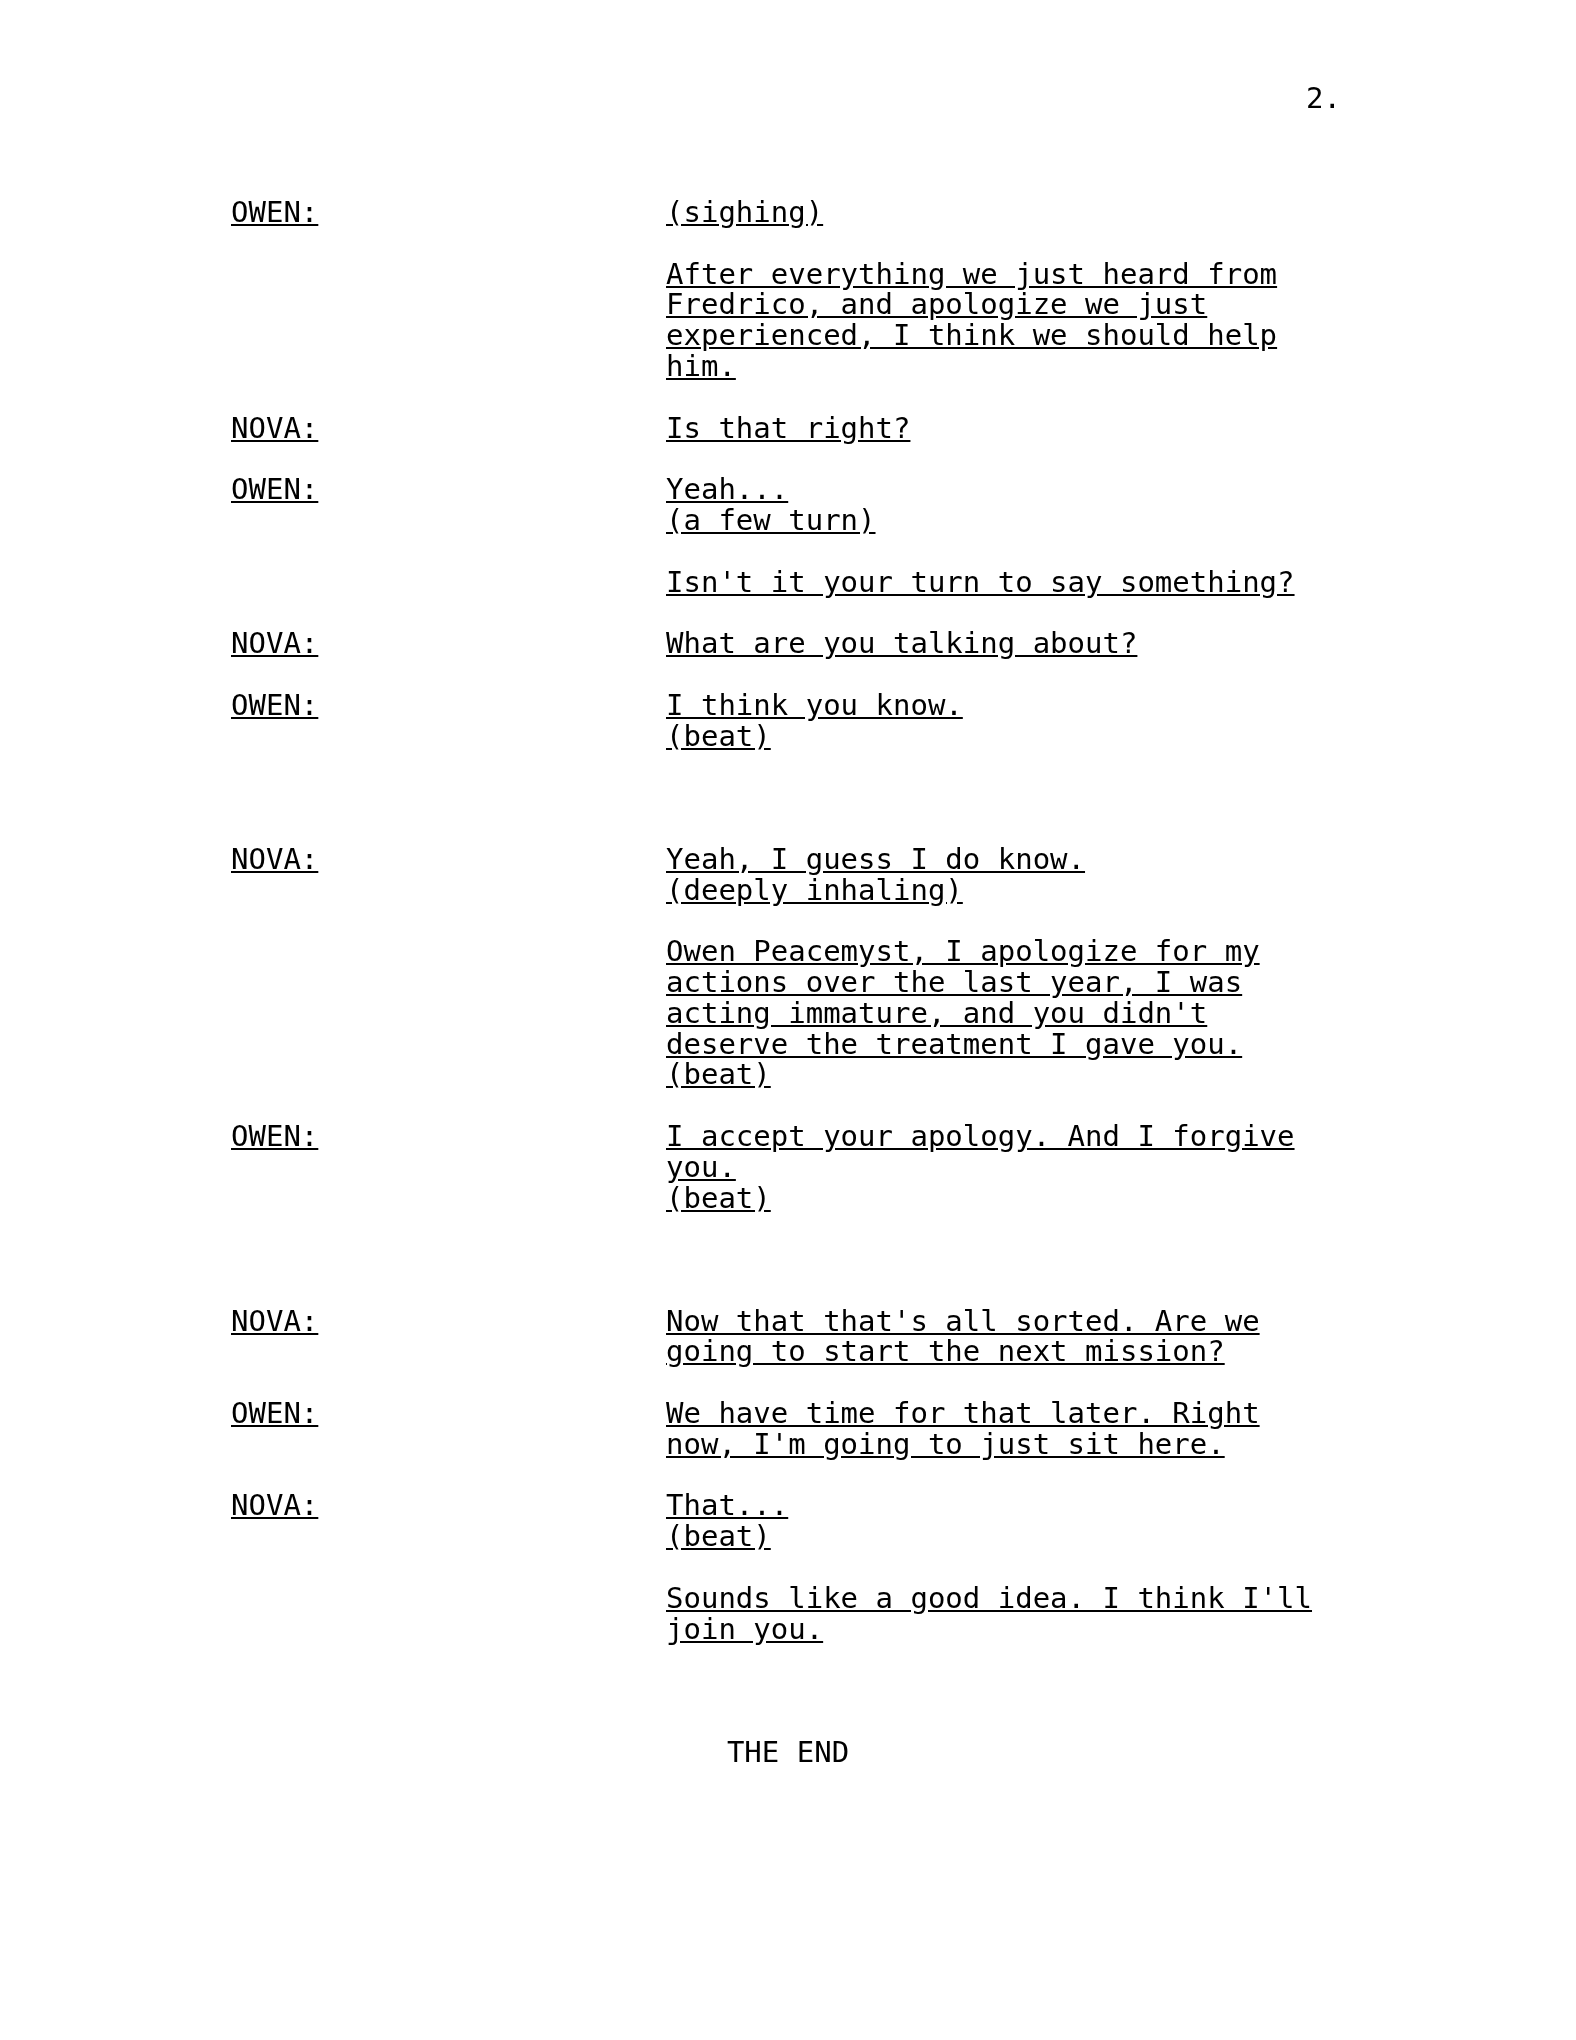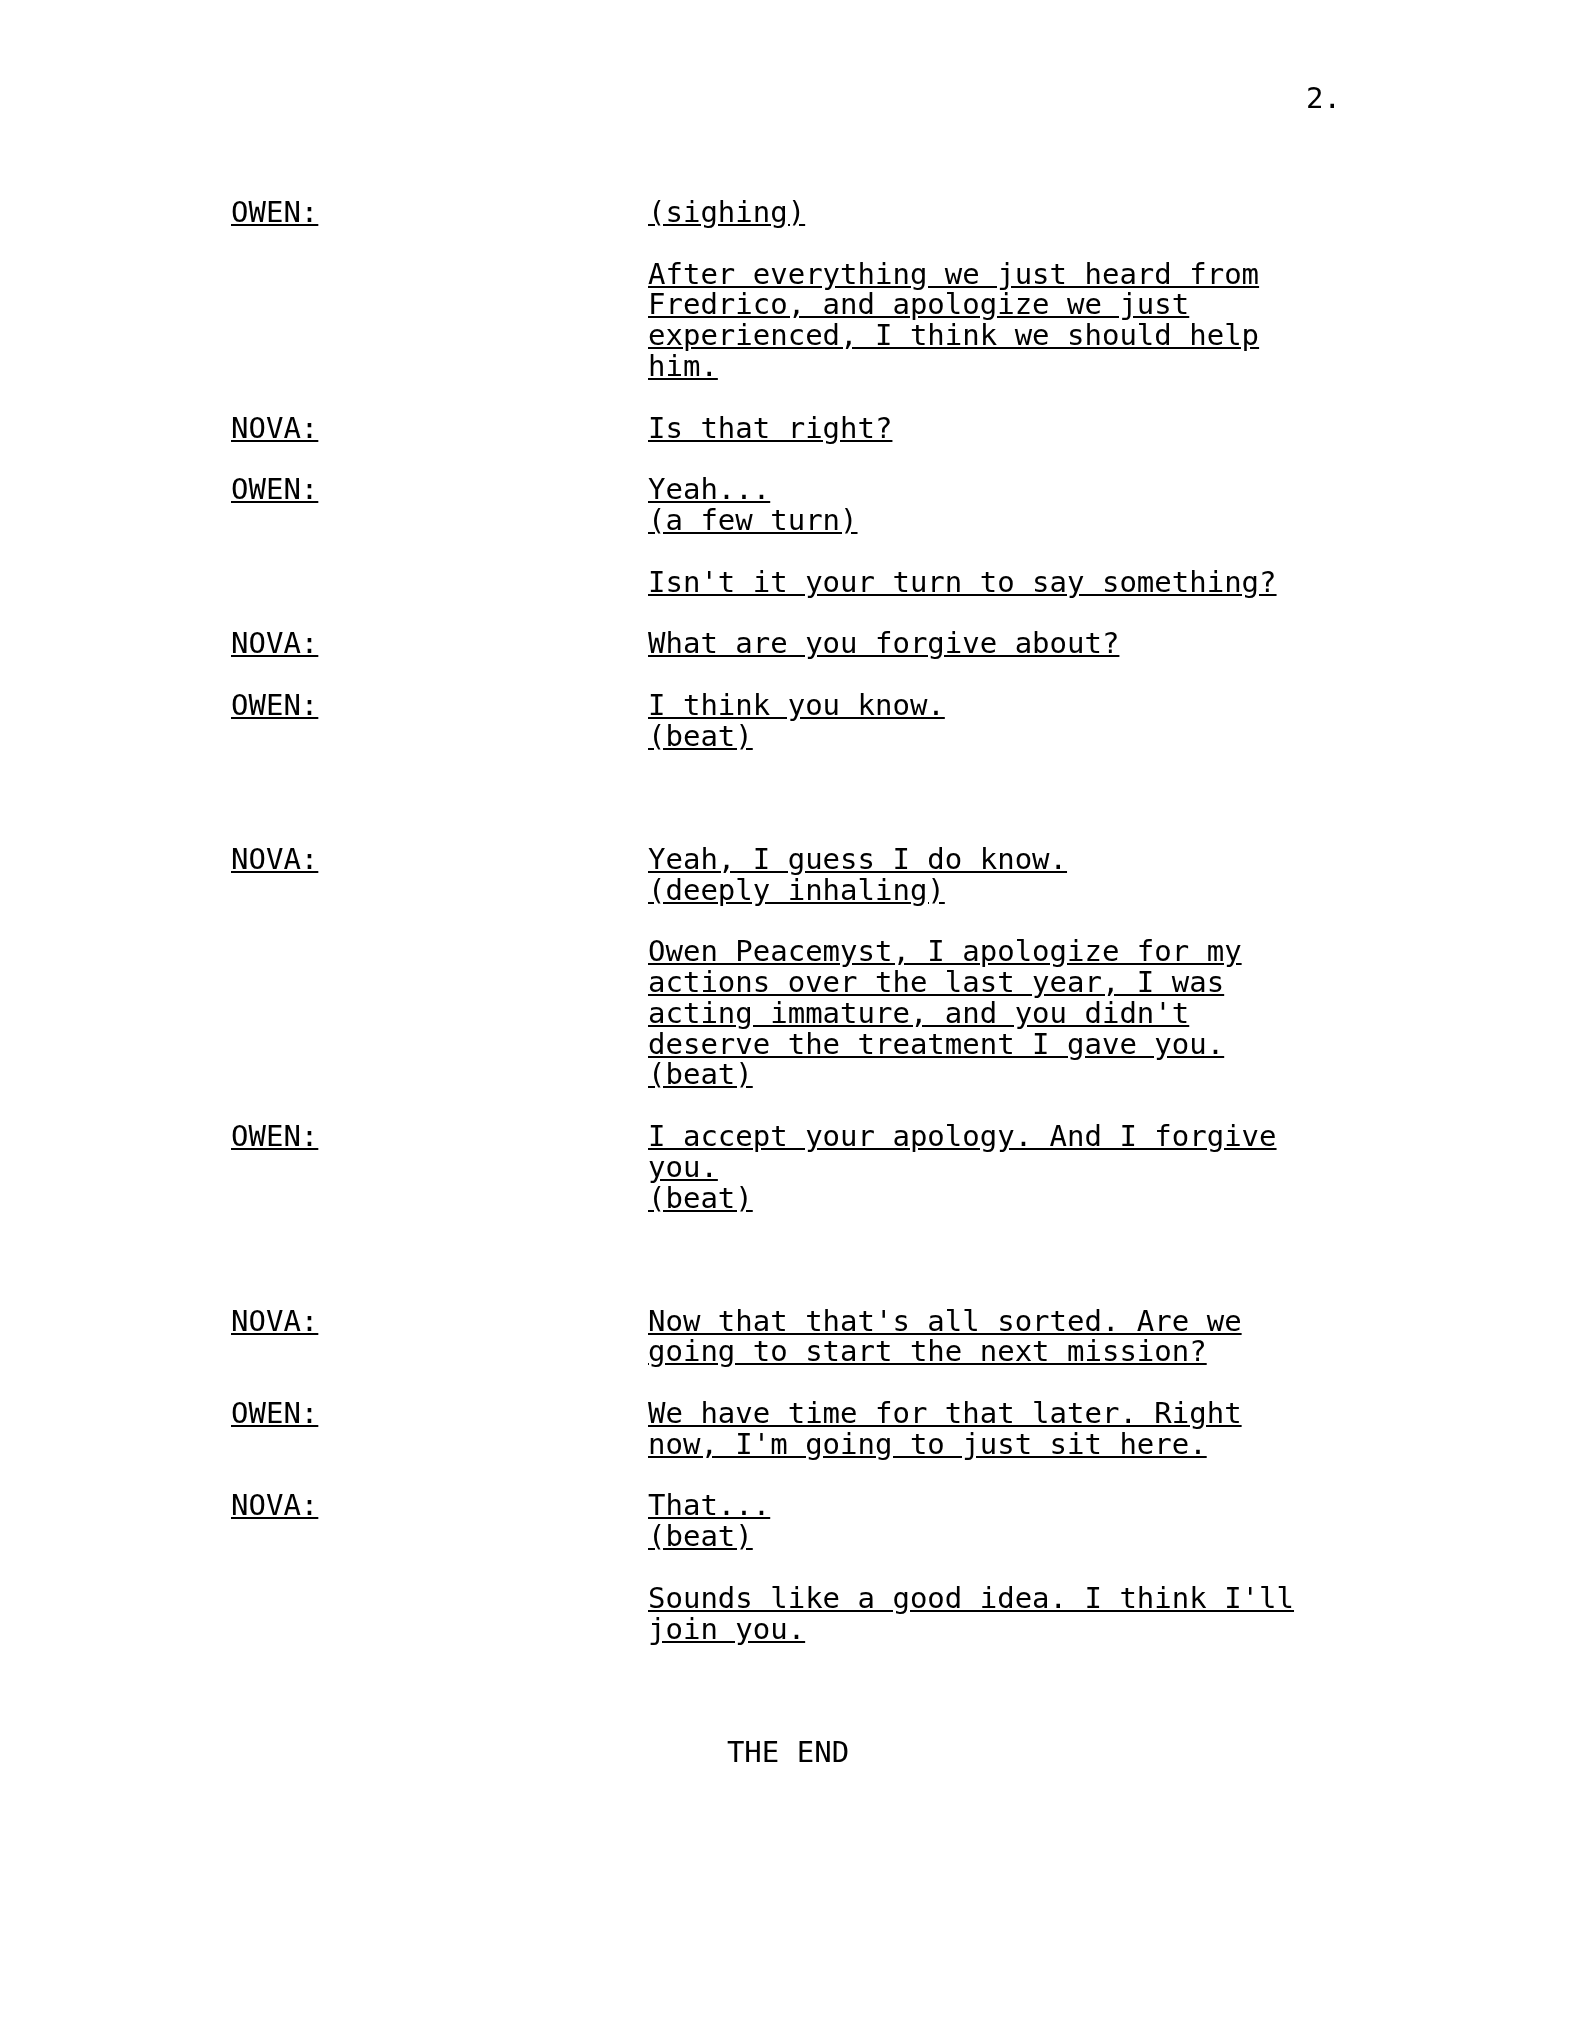--- a/index.html
+++ b/index.html
@@ -39,20 +39,21 @@
     align-items: flex-start;
     text-decoration: underline;
   }
   .char-col {
     flex: 0 0 417px;
     width: 417px;
     height: 30.8px;
   }
   .dialogue-col {
     flex: 1 1 auto;
+    margin-left: 18px;
   }
   .line {
     height: 30.8px;
   }
   .the-end {
     position: relative;
     left: -231px;
     width: 1576px;
     height: 30.8px;
     text-align: center;
@@ -88,21 +89,21 @@
           <div class="dialogue-col">
             <div class="line">Yeah...</div>
             <div class="line">(a few turn)</div>
             <div class="line"></div>
             <div class="line">Isn't it your turn to say something?</div>
           </div>
         </div>
         <div class="block" style="margin-bottom: 30.8px;">
           <div class="char-col">NOVA:</div>
           <div class="dialogue-col">
-            <div class="line">What are you forgive about?</div>
+            <div class="line">What are you talking about?</div>
           </div>
         </div>
         <div class="block" style="margin-bottom: 92.4px;">
           <div class="char-col">OWEN:</div>
           <div class="dialogue-col">
             <div class="line">I think you know.</div>
             <div class="line">(beat)</div>
           </div>
         </div>
         <div class="block" style="margin-bottom: 30.8px;">

